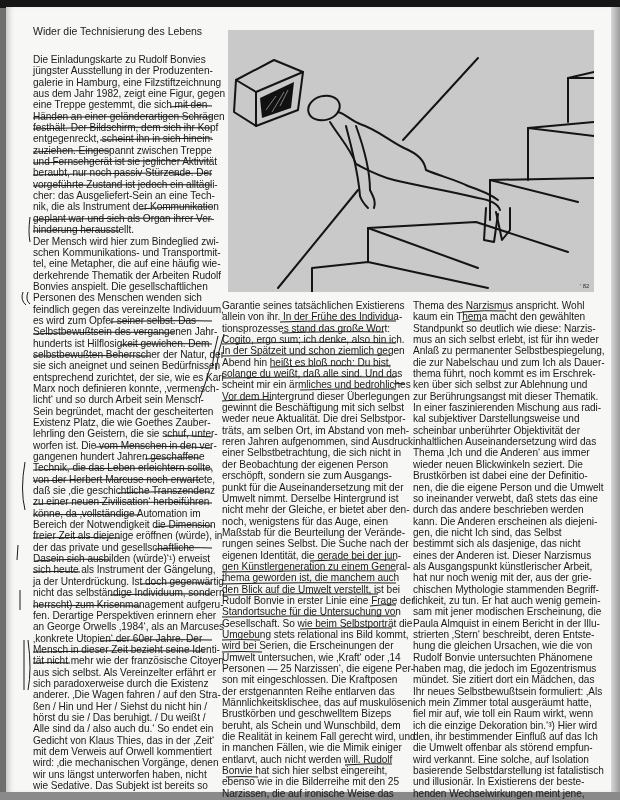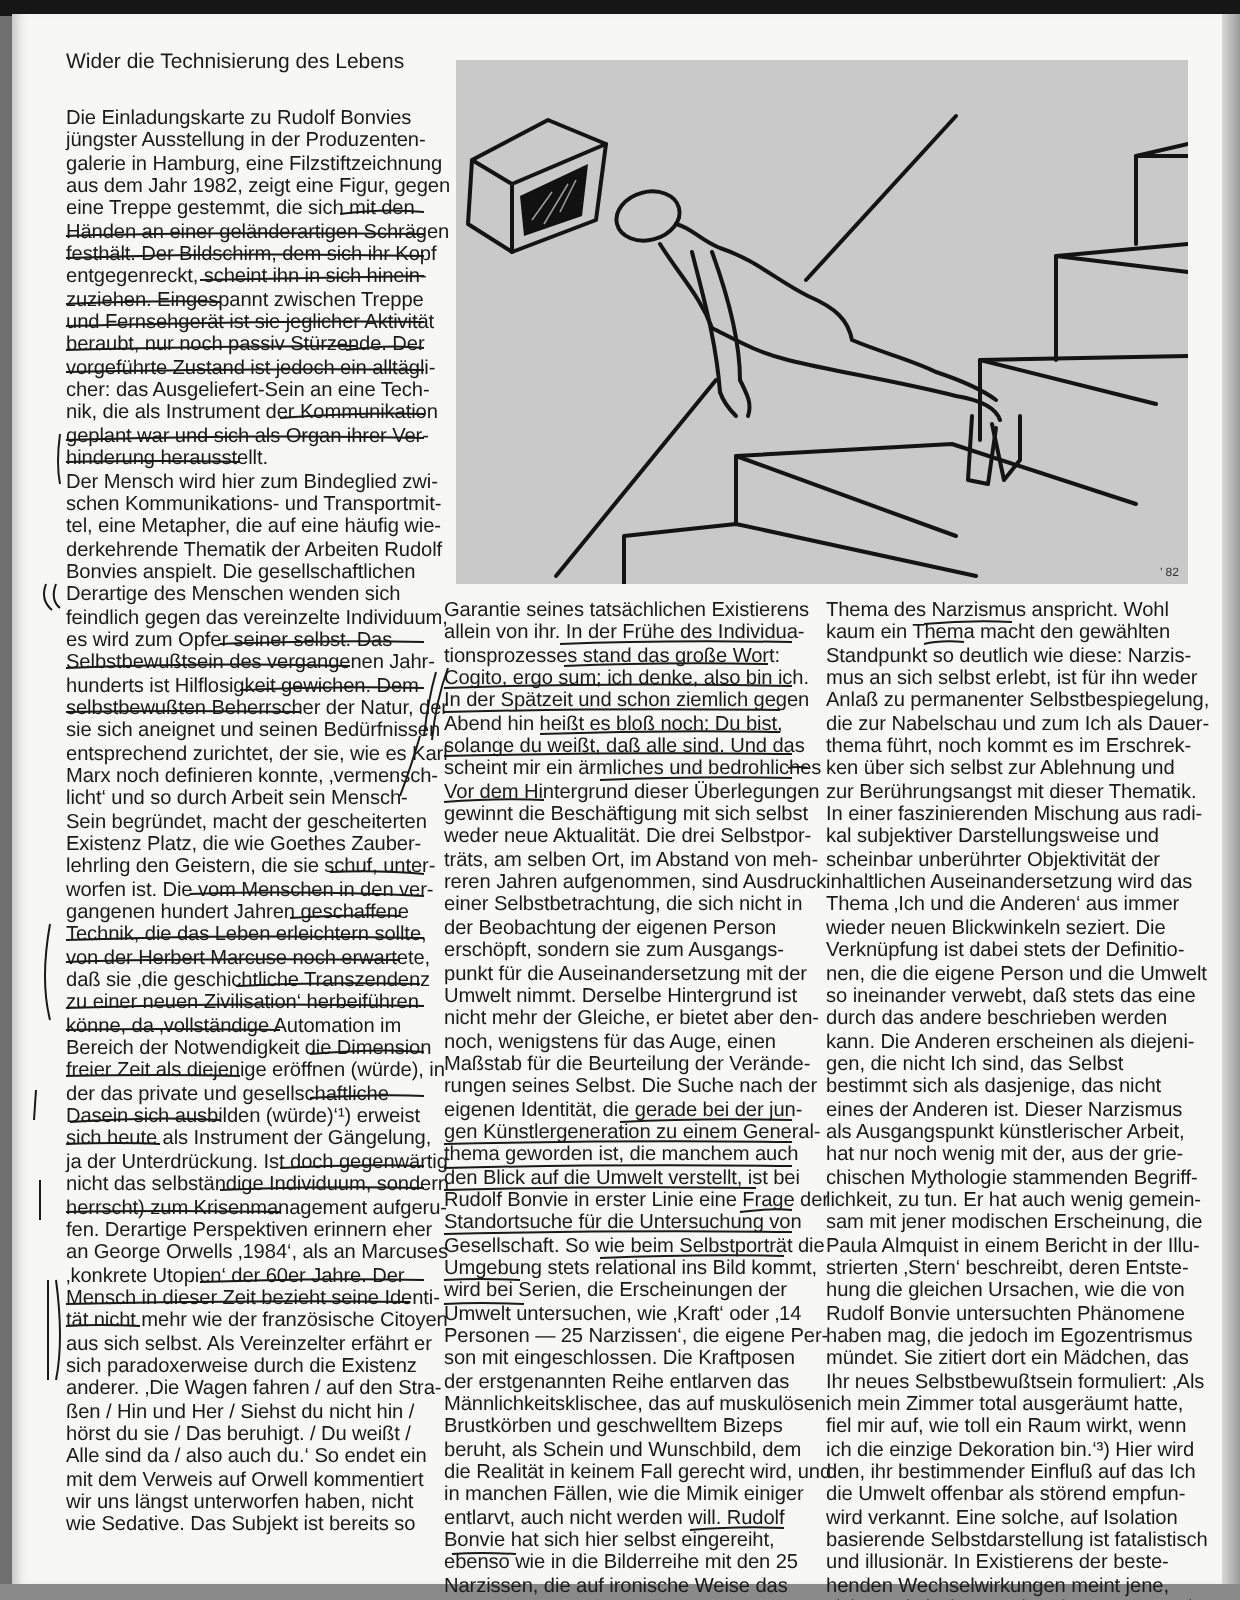--- a/index.html
+++ b/index.html
@@ -114,21 +114,21 @@
   <span class="ln">vorgeführte Zustand ist jedoch ein alltägli-</span>
   <span class="ln">cher: das Ausgeliefert-Sein an eine Tech-</span>
   <span class="ln">nik, die als Instrument der Kommunikation</span>
   <span class="ln">geplant war und sich als Organ ihrer Ver-</span>
   <span class="ln">hinderung herausstellt.</span>
   <span class="ln">Der Mensch wird hier zum Bindeglied zwi-</span>
   <span class="ln">schen Kommunikations- und Transportmit-</span>
   <span class="ln">tel, eine Metapher, die auf eine häufig wie-</span>
   <span class="ln">derkehrende Thematik der Arbeiten Rudolf</span>
   <span class="ln">Bonvies anspielt. Die gesellschaftlichen</span>
-  <span class="ln">Derartige des Menschen wenden sich</span>
+  <span class="ln">Personen des Menschen wenden sich</span>
   <span class="ln">feindlich gegen das vereinzelte Individuum,</span>
   <span class="ln">es wird zum Opfer seiner selbst. Das</span>
   <span class="ln">Selbstbewußtsein des vergangenen Jahr-</span>
   <span class="ln">hunderts ist Hilflosigkeit gewichen. Dem</span>
   <span class="ln">selbstbewußten Beherrscher der Natur, der</span>
   <span class="ln">sie sich aneignet und seinen Bedürfnissen</span>
   <span class="ln">entsprechend zurichtet, der sie, wie es Karl</span>
   <span class="ln">Marx noch definieren konnte, ‚vermensch-</span>
   <span class="ln">licht‘ und so durch Arbeit sein Mensch-</span>
   <span class="ln">Sein begründet, macht der gescheiterten</span>
@@ -153,21 +153,23 @@
   <span class="ln">an George Orwells ‚1984‘, als an Marcuses</span>
   <span class="ln">‚konkrete Utopien‘ der 60er Jahre. Der</span>
   <span class="ln">Mensch in dieser Zeit bezieht seine Identi-</span>
   <span class="ln">tät nicht mehr wie der französische Citoyen</span>
   <span class="ln">aus sich selbst. Als Vereinzelter erfährt er</span>
   <span class="ln">sich paradoxerweise durch die Existenz</span>
   <span class="ln">anderer. ‚Die Wagen fahren / auf den Stra-</span>
   <span class="ln">ßen / Hin und Her / Siehst du nicht hin /</span>
   <span class="ln">hörst du sie / Das beruhigt. / Du weißt /</span>
   <span class="ln">Alle sind da / also auch du.‘ So endet ein</span>
+  <span class="ln">Gedicht von Klaus Thies, das in der ‚Zeit‘</span>
   <span class="ln">mit dem Verweis auf Orwell kommentiert</span>
+  <span class="ln">wird: ‚die mechanischen Vorgänge, denen</span>
   <span class="ln">wir uns längst unterworfen haben, nicht</span>
   <span class="ln">wie Sedative. Das Subjekt ist bereits so</span>
 
 </div>
 
 <div class="col col-2">
   <span class="ln">Garantie seines tatsächlichen Existierens</span>
   <span class="ln">allein von ihr. In der Frühe des Individua-</span>
   <span class="ln">tionsprozesses stand das große Wort:</span>
   <span class="ln">Cogito, ergo sum; ich denke, also bin ich.</span>
@@ -222,21 +224,21 @@
   <span class="ln">die zur Nabelschau und zum Ich als Dauer-</span>
   <span class="ln">thema führt, noch kommt es im Erschrek-</span>
   <span class="ln">ken über sich selbst zur Ablehnung und</span>
   <span class="ln">zur Berührungsangst mit dieser Thematik.</span>
   <span class="ln">In einer faszinierenden Mischung aus radi-</span>
   <span class="ln">kal subjektiver Darstellungsweise und</span>
   <span class="ln">scheinbar unberührter Objektivität der</span>
   <span class="ln">inhaltlichen Auseinandersetzung wird das</span>
   <span class="ln">Thema ‚Ich und die Anderen‘ aus immer</span>
   <span class="ln">wieder neuen Blickwinkeln seziert. Die</span>
-  <span class="ln">Verknüpfung ist dabei stets der Definitio-</span>
+  <span class="ln">Brustkörben ist dabei eine der Definitio-</span>
   <span class="ln">nen, die die eigene Person und die Umwelt</span>
   <span class="ln">so ineinander verwebt, daß stets das eine</span>
   <span class="ln">durch das andere beschrieben werden</span>
   <span class="ln">kann. Die Anderen erscheinen als diejeni-</span>
   <span class="ln">gen, die nicht Ich sind, das Selbst</span>
   <span class="ln">bestimmt sich als dasjenige, das nicht</span>
   <span class="ln">eines der Anderen ist. Dieser Narzismus</span>
   <span class="ln">als Ausgangspunkt künstlerischer Arbeit,</span>
   <span class="ln">hat nur noch wenig mit der, aus der grie-</span>
   <span class="ln">chischen Mythologie stammenden Begriff-</span>

